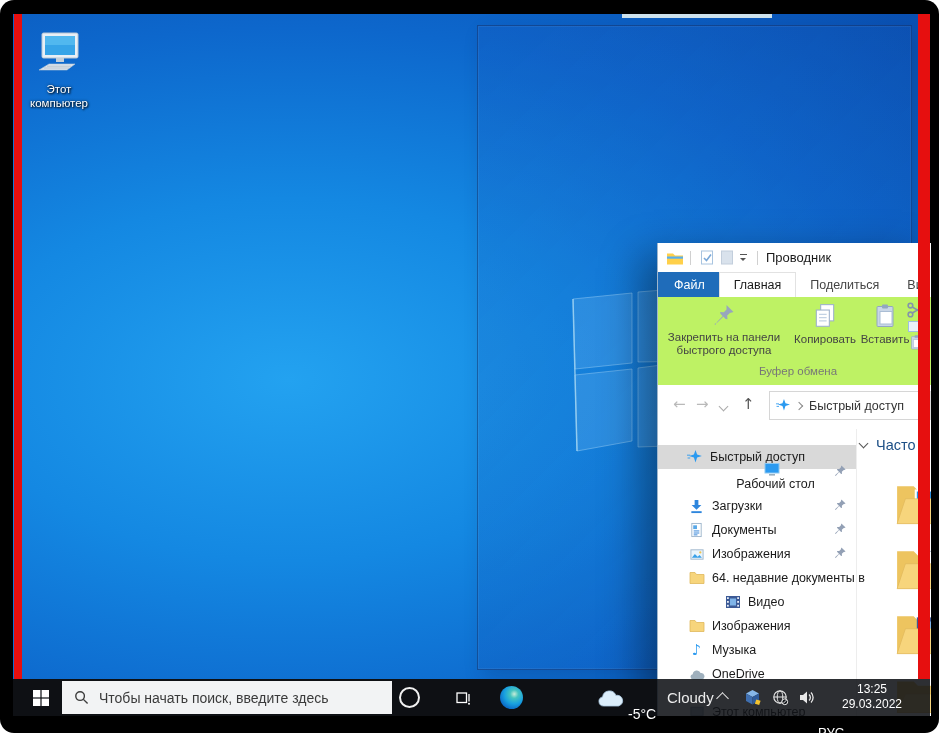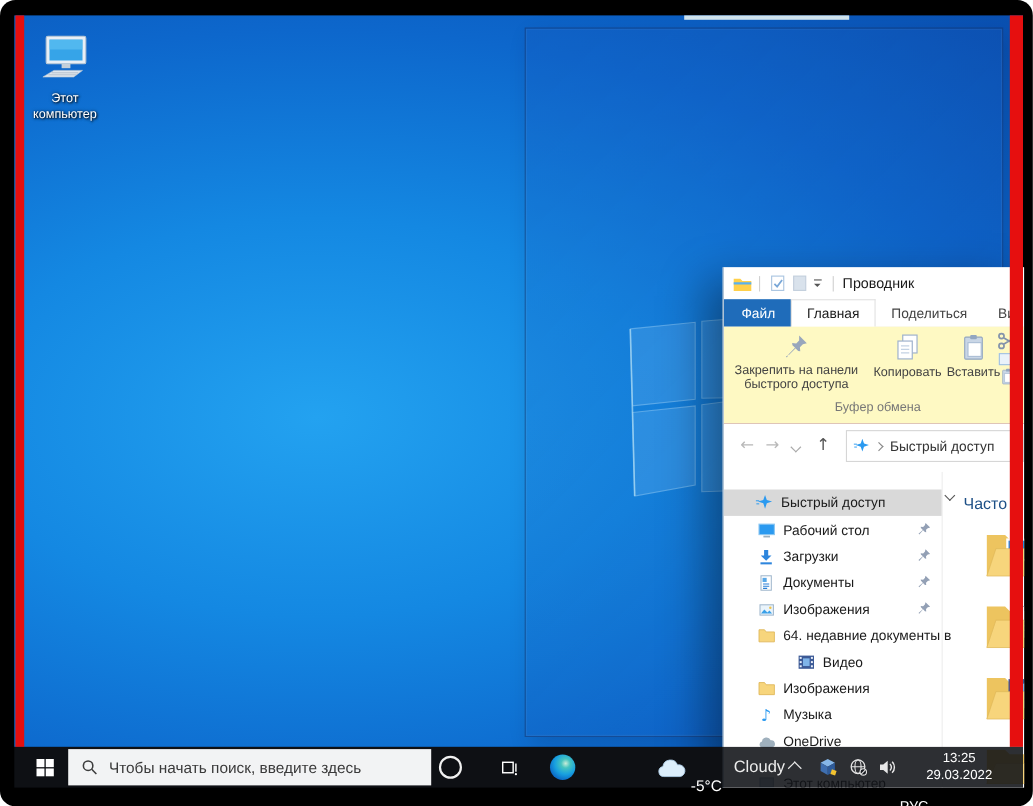--- a/index.html
+++ b/index.html
@@ -31,21 +31,21 @@
   .qat-btn{display:flex;align-items:center;justify-content:center;width:20px;height:20px;}
   .caret{position:relative;width:10px;height:10px;margin:0 2px;}
   .caret:before{content:"";position:absolute;left:1px;top:1px;width:7px;border-top:1.5px solid #555;}
   .caret:after{content:"";position:absolute;left:1px;top:5px;border:3.5px solid transparent;border-top-color:#555;}
 
   .tabsrow{left:0;top:29px;width:100%;height:25px;background:#fff;display:flex;align-items:stretch;border-bottom:1px solid #eee;}
   .tab{display:flex;align-items:center;justify-content:center;font-size:12.5px;color:#444;padding:0 14px;}
   .tab-file{background:#1f6cba;color:#fff;width:32px;padding-left:16px;}
   .tab-active{background:#fff;border:1px solid #e2e2e2;border-bottom:none;color:#1a1a1a;}
 
-  .ribbon{left:0;top:54px;width:100%;height:88px;background:#fef9c3;border-bottom:1px solid #7f1d1d;}
+  .ribbon{left:0;top:54px;width:100%;height:88px;background:#bef264;border-bottom:1px solid #7f1d1d;}
   .rib-big{position:absolute;top:6px;display:flex;flex-direction:column;align-items:center;}
   .rib-label{font-size:11.5px;color:#444;line-height:13px;text-align:center;margin-top:4px;}
   .rib-group{position:absolute;left:20px;top:68px;width:240px;text-align:center;font-size:11.5px;color:#777;}
   .wbox{width:14px;height:9px;border:1px solid #9fc0e0;background:#eaf2fa;margin:2px 0;}
 
   .addrrow{left:0;top:142px;width:100%;height:44px;background:#fff;}
   .nav-arrow{position:absolute;top:10px;font-family:"DejaVu Sans",sans-serif;font-size:15px;color:#b9b9b9;}
   .nav-arrow.up{color:#555;}
   .mini-chev{position:absolute;top:18px;width:6px;height:6px;border-right:1.4px solid #aaa;border-bottom:1.4px solid #aaa;transform:rotate(45deg);}
   .addrbox{position:absolute;left:111px;top:6px;right:0;height:27px;border:1px solid #d6d6d6;background:#fff;display:flex;align-items:center;padding-left:6px;}
@@ -57,21 +57,21 @@
   .nav-row{position:absolute;left:0;width:198px;height:24px;display:flex;align-items:center;box-sizing:border-box;padding-left:30px;}
   .nav-row.sel{background:#d9d9d9;padding-left:28px;}
   .nicon{width:17px;height:17px;display:flex;align-items:center;justify-content:center;flex:none;}
   .nlabel{margin-left:7px;font-size:12.5px;color:#1a1a1a;white-space:nowrap;}
   .pinwrap{position:absolute;right:8px;top:4px;width:15px;height:15px;}
   .music-glyph{font-family:"DejaVu Sans",sans-serif;font-size:15px;color:#2b9af0;line-height:15px;}
 
   .rightpane{position:absolute;left:198px;top:0;right:0;height:100%;}
   .sec-head{position:absolute;left:4px;top:8px;display:flex;align-items:center;}
   .sec-chev{width:6px;height:6px;border-right:1.5px solid #555;border-bottom:1.5px solid #555;transform:rotate(45deg);margin-right:9px;margin-top:-3px;}
-  .sec-label{font-size:14.5px;color:#1c4f86;margin-top:14px;}
+  .sec-label{font-size:14.5px;color:#1c4f86;}
   .tile{position:absolute;left:38px;width:56px;height:54px;}
 
   
   .taskbar{left:13px;top:679px;width:917px;height:37px;background:rgba(16,18,23,.88);z-index:80;}
   .startbtn{left:8px;top:0;width:40px;height:37px;display:flex;align-items:center;justify-content:center;}
   .searchbox{left:49px;top:2px;width:330px;height:33px;background:#f2f3f4;display:flex;align-items:center;box-sizing:border-box;padding-left:12px;}
   .searchtext{margin-left:10px;font-size:14px;color:#3a3a3a;white-space:nowrap;}
   .cortana{left:386px;top:8px;width:17px;height:17px;border:2px solid #f0f0f0;border-radius:50%;}
   .tbtn{top:0;height:37px;display:flex;align-items:center;justify-content:center;}
   .edgeball{left:487px;top:7px;width:23px;height:23px;border-radius:50%;
@@ -218,21 +218,21 @@
           <span class="nicon">
             <svg width="16" height="16" viewBox="0 0 16 16">
                 <path d="M8.5 1l1.6 4.6 4.8 1.4-4.8 1.6L8.5 13.4 6.9 8.6 2.1 7l4.8-1.4z" fill="#2b9af0"></path>
                 <rect x="0" y="5.6" width="3.2" height="1.2" fill="#2b9af0" opacity="0.75"></rect>
                 <rect x="0.6" y="8.4" width="2.6" height="1.2" fill="#2b9af0" opacity="0.75"></rect>
               </svg>
           </span>
           <span class="nlabel">Быстрый доступ</span>
         </div>
 
-        <div class="nav-row" style="top:41px;">
+        <div class="nav-row" style="top:31px;flex-direction:column;">
           <span class="nicon">
             <svg width="16" height="16" viewBox="0 0 16 16">
                 <rect x="1" y="2.5" width="14" height="9.5" fill="#2b9af0" stroke="#8cc7f2"></rect>
                 <rect x="5" y="13" width="6" height="1.6" fill="#9ab0c0"></rect>
               </svg>
           </span>
           <span class="nlabel">Рабочий стол</span>
           <span class="pinwrap"><svg width="14" height="14" viewBox="0 0 16 16">
                 <path d="M9.6 1.6l4.8 4.8-2.5.6-1.8 1.8.2 2.5-1.3-.2-2-2-3.9 4.5-.8-.8L6.8 8.9l-2-2-.2-1.3 2.5.2 1.8-1.8z" fill="#93a0b5"></path>
               </svg></span>

